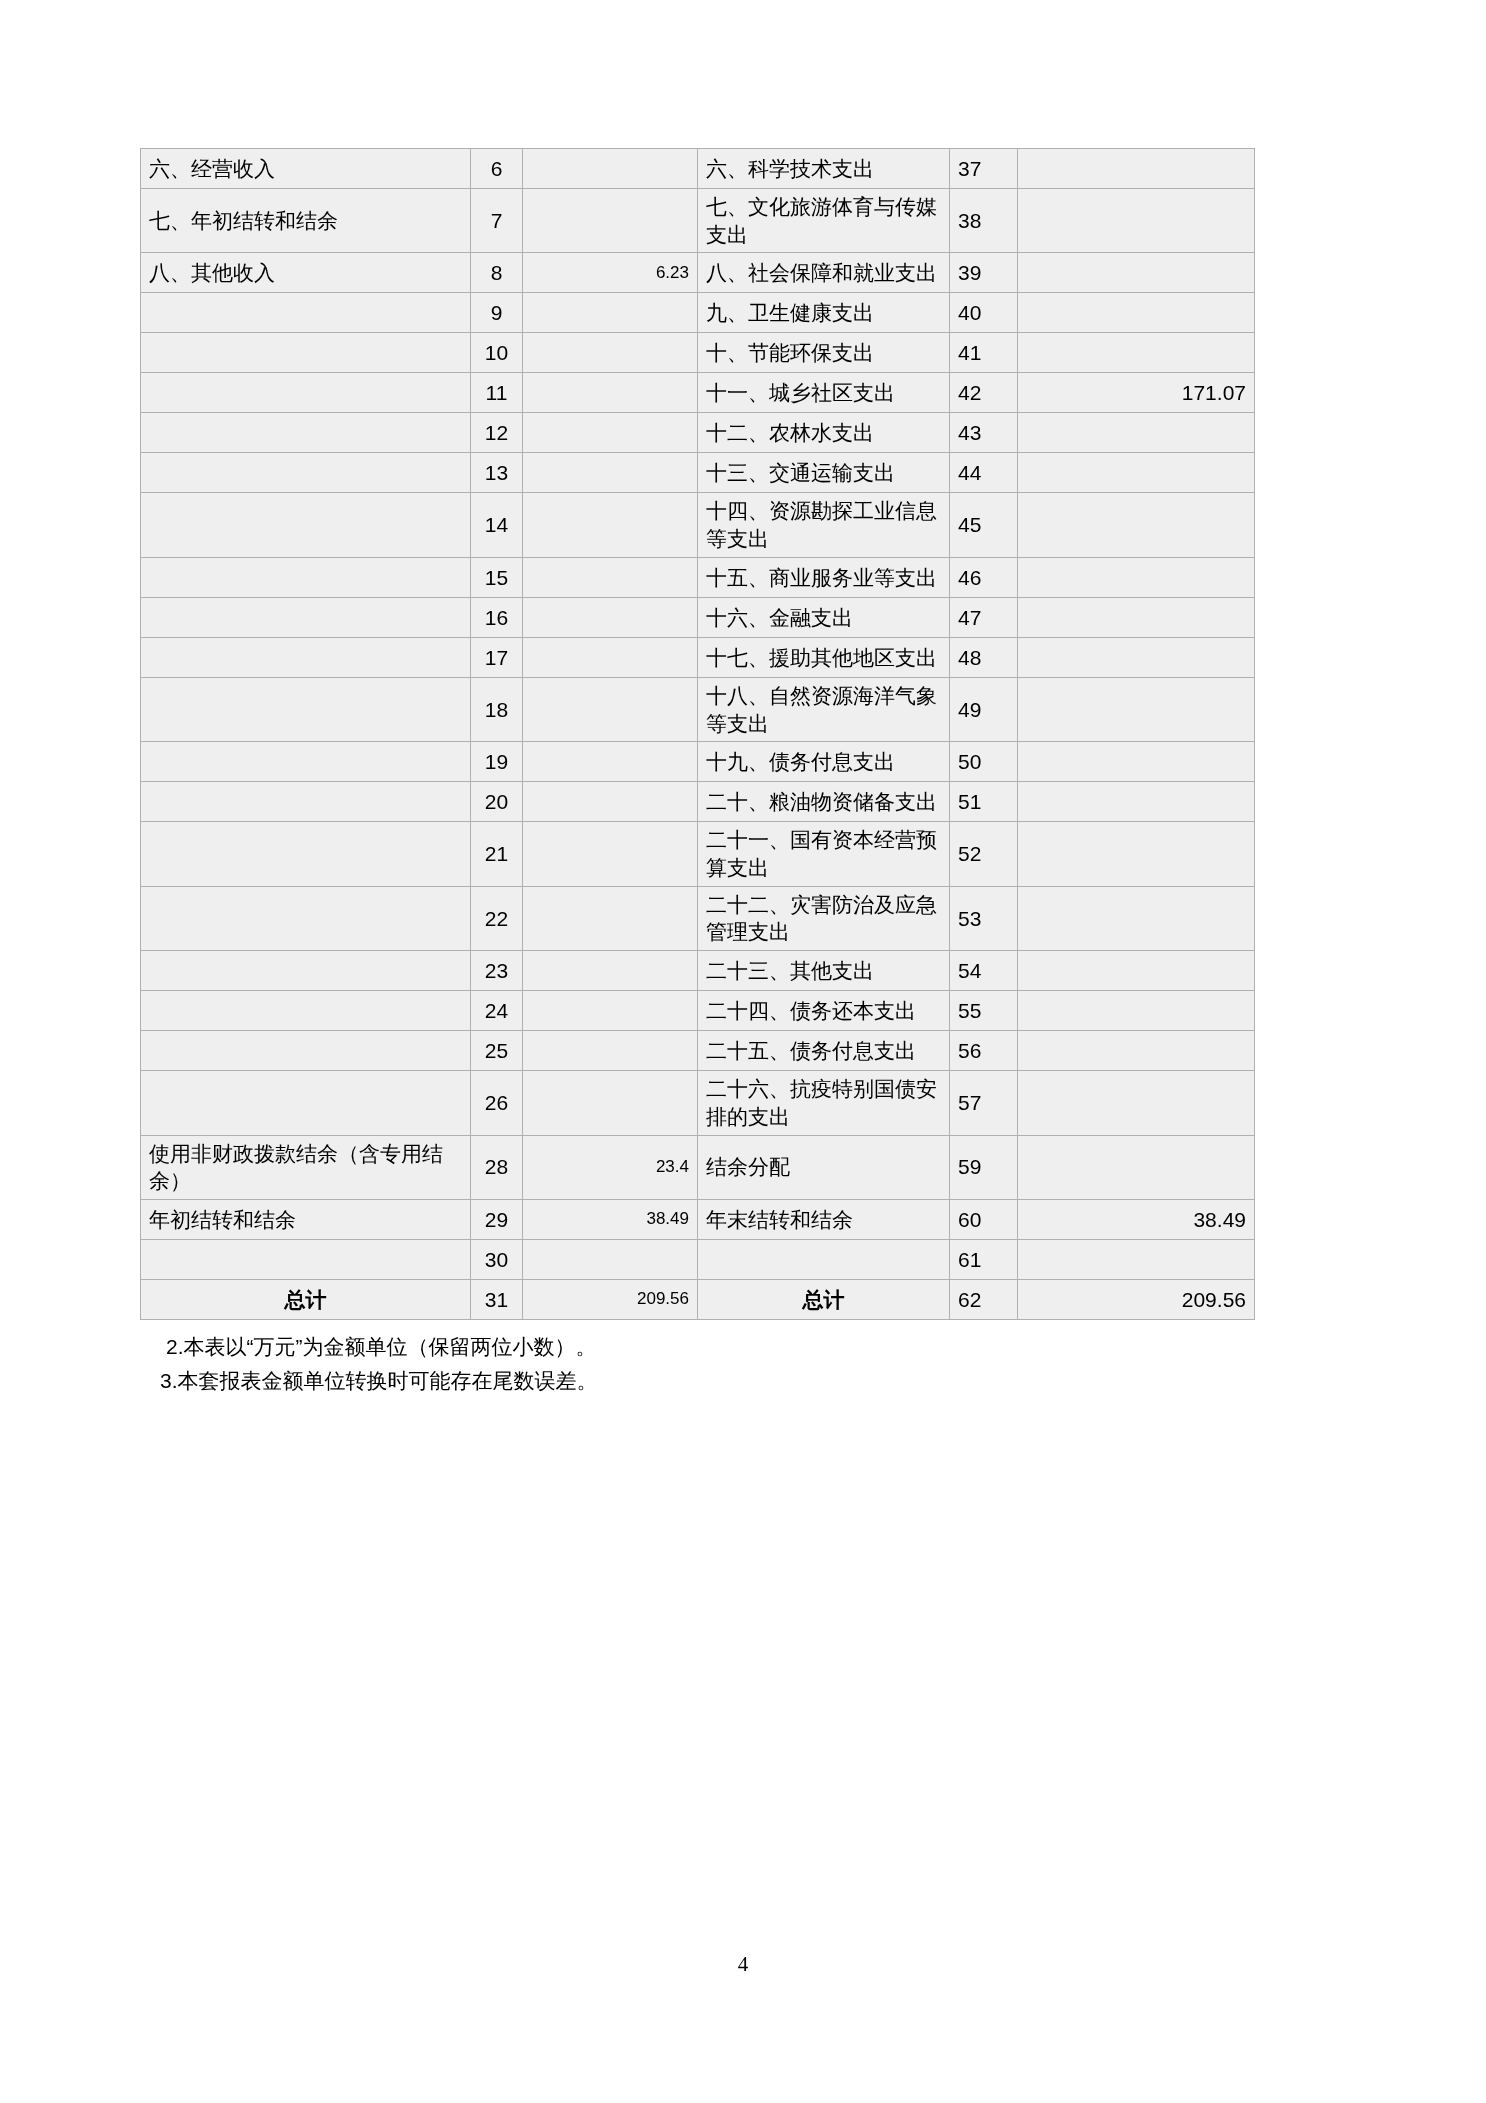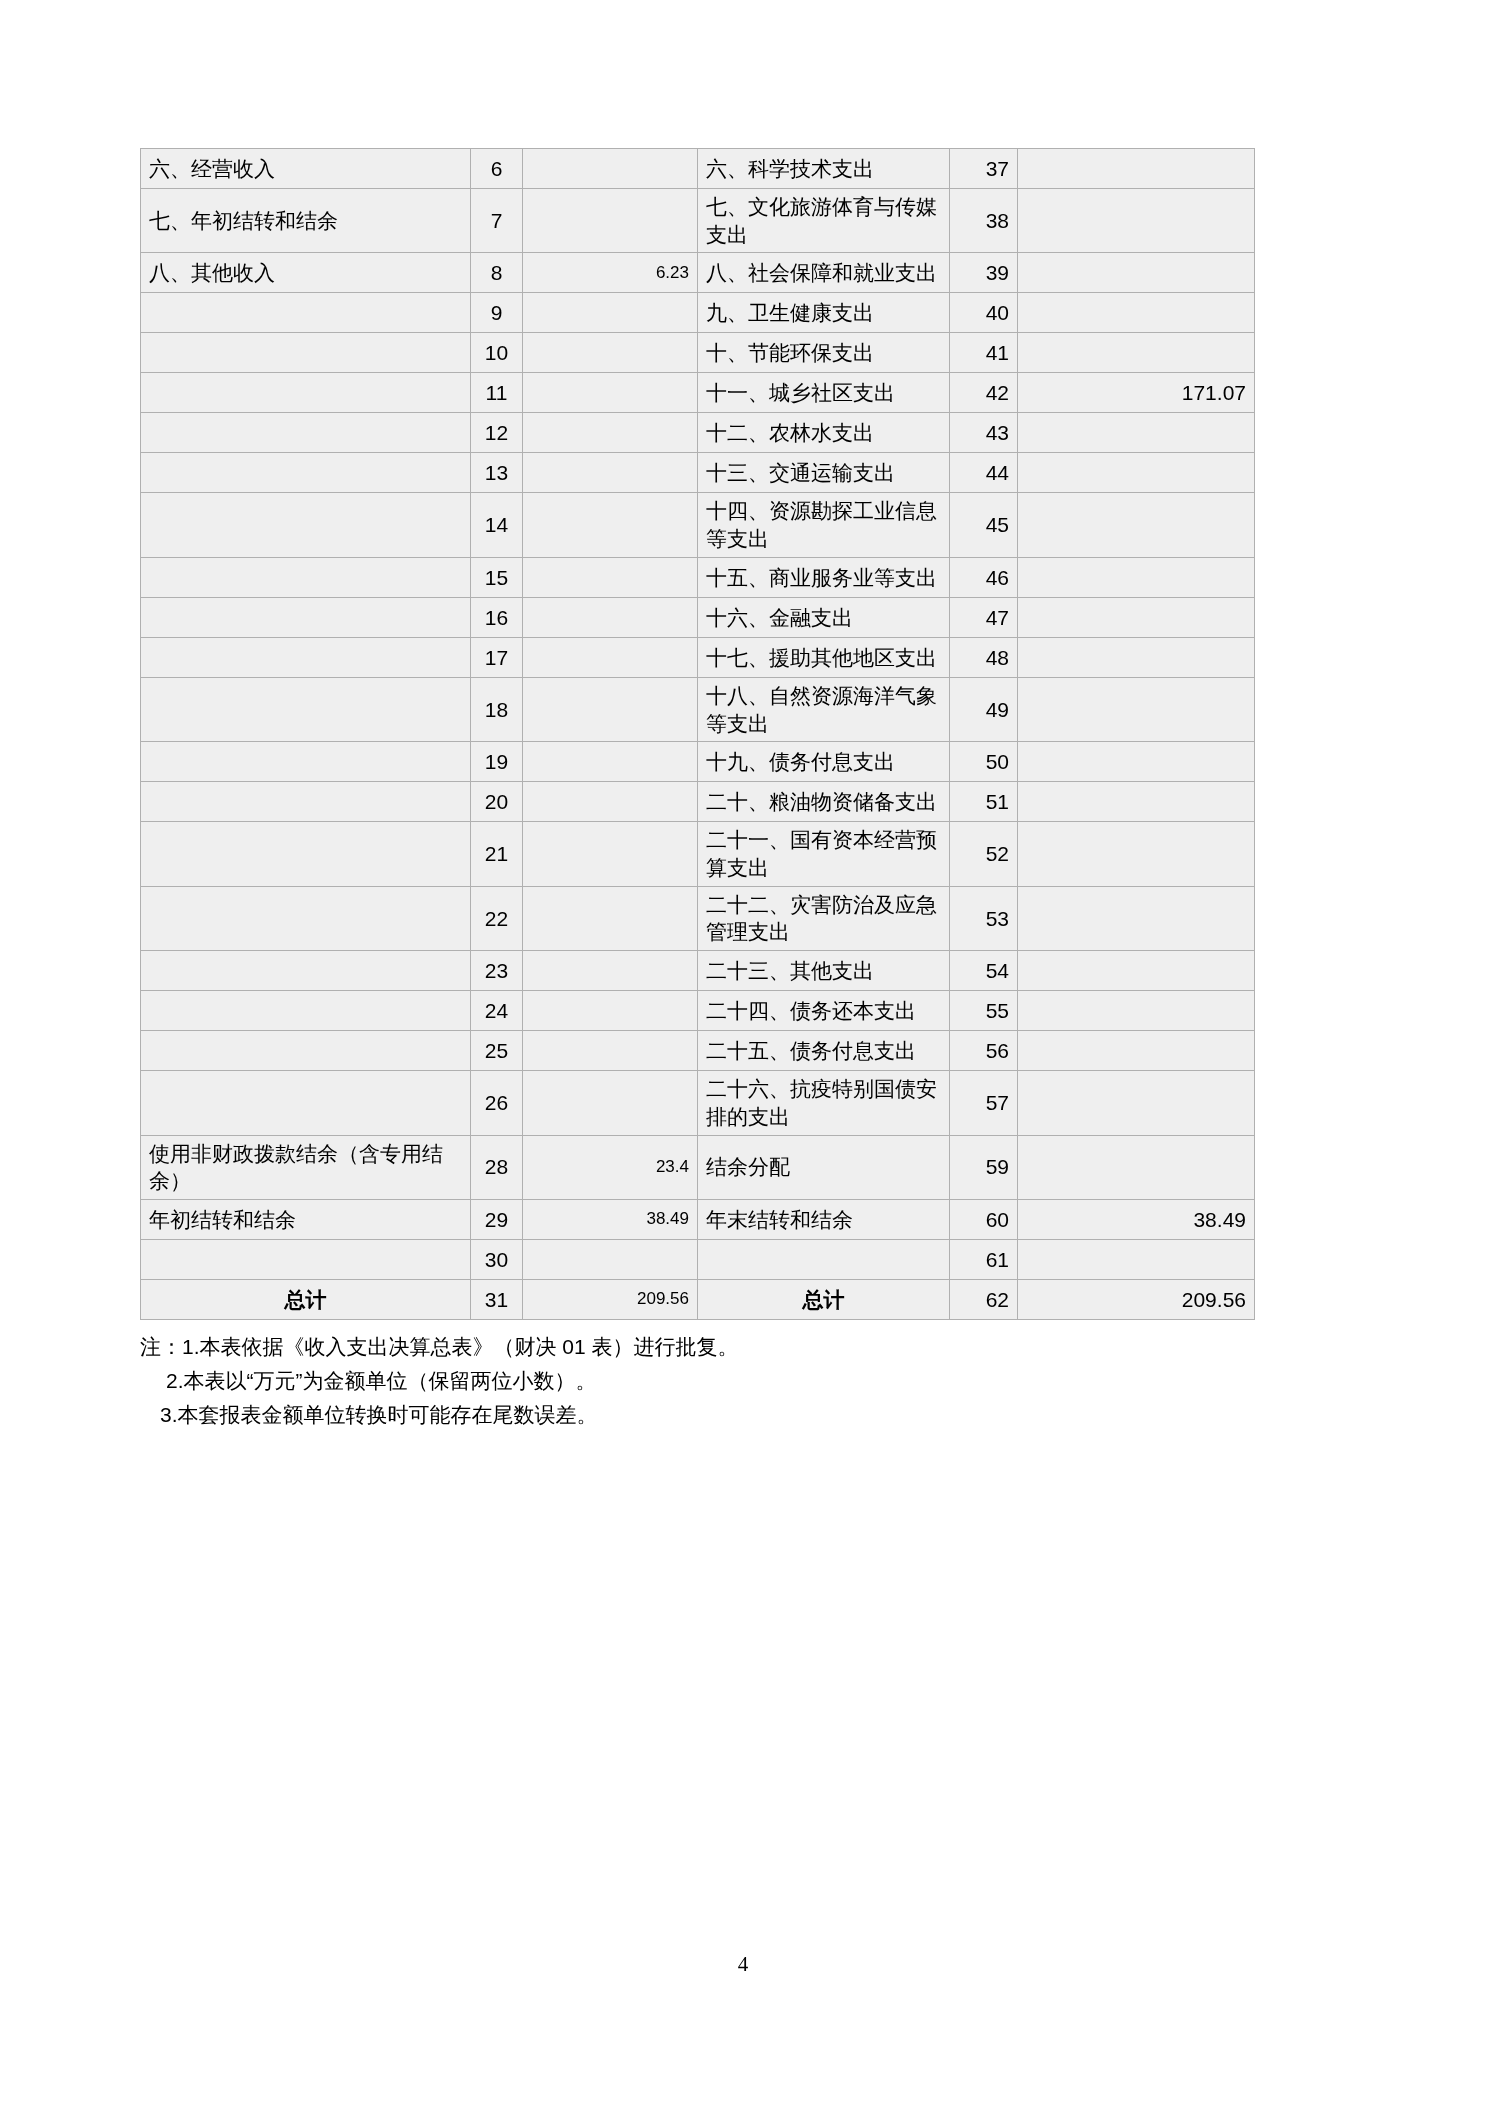--- a/index.html
+++ b/index.html
@@ -53,21 +53,21 @@
     width: 175px;
     font-family: "Liberation Serif", serif;
     font-size: 17px;
     padding-right: 10px;
   }
   td.label2 {
     text-align: left;
     width: 252px;
   }
   td.num2 {
-    text-align: right;
+    text-align: left;
     width: 68px;
     font-family: "Liberation Serif", serif;
     font-size: 21px;
   }
   td.amt2 {
     text-align: right;
     width: 237px;
     font-family: "Liberation Serif", serif;
     font-size: 21px;
     padding-right: 10px;
@@ -325,20 +325,19 @@
         <td class="amt">209.56</td>
         <td class="label2 center-bold">总计</td>
         <td class="num2">62</td>
         <td class="amt2">209.56</td>
       </tr>
 
     </tbody>
   </table>
 
   <div class="notes">
-    <div class="line1">注：1.本表依据《收入支出决算总表》（财决 01 表）进行批复。</div>
     <div class="line2">2.本表以“万元”为金额单位（保留两位小数）。</div>
     <div class="line3">3.本套报表金额单位转换时可能存在尾数误差。</div>
   </div>
 
   <div class="page-number">4</div>
 
 </div>
 
 </body></html>

